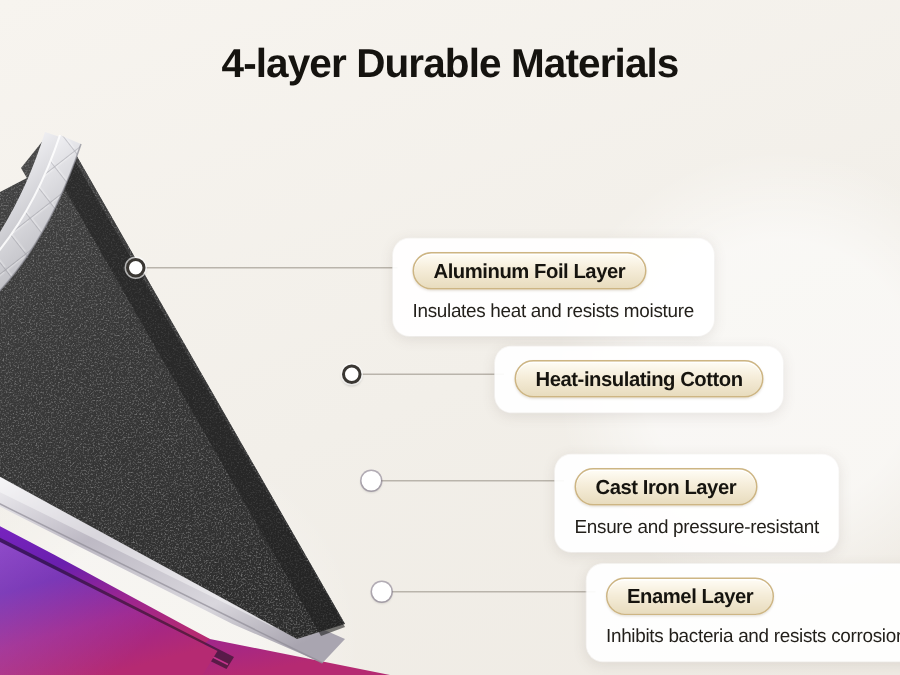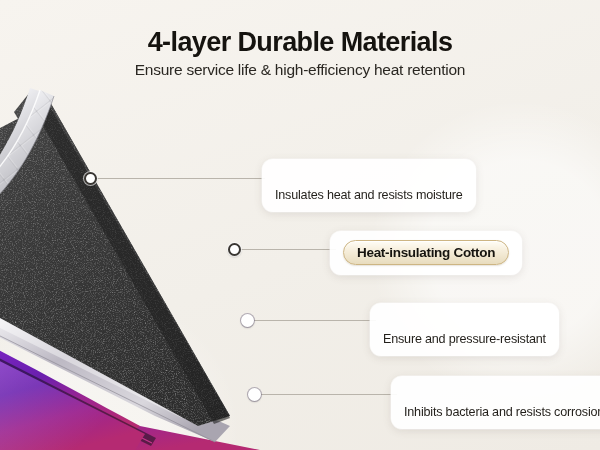--- a/index.html
+++ b/index.html
@@ -59,21 +59,21 @@
     border-radius:999px;
     padding:3.5px 13px 4.5px 13px;
     font-size:13.5px; font-weight:700; letter-spacing:-0.3px;
     color:#16140f;
     background:linear-gradient(180deg,#fffdf6 0%,#f6eedb 42%,#e8dcbe 100%);
     border:1px solid #cdb583;
     box-shadow:inset 0 1px 0 rgba(255,255,255,0.95), 0 1px 1.5px rgba(120,100,60,0.18);
     white-space:nowrap;
   }
   .desc {
-    margin-top:20px;
+    margin-top:7px;
     font-size:12.6px; letter-spacing:-0.2px;
     color:#221f1a; white-space:nowrap;
   }
 </style>
 </head>
 <body>
 
 <div id="stage">
 
   <div id="illus">
@@ -177,30 +177,29 @@
       </g>
 
       <g>
         <path d="M-120 250 C-40 252 20 300 34 364 L-120 364 Z" fill="url(#gBowl)"></path>
         <path d="M-120 250 C-40 252 20 300 34 364" stroke="#ffffff" stroke-width="2.5" fill="none" opacity="0.9"></path>
       </g>
     </svg>
   </div>
 
   <div class="title">4-layer Durable Materials</div>
-  <div class="subtitle">Ensure service life &amp; high-efficiency heat retention</div>
 
   <div id="callout-root">
       <div class="conn" style="left: 97px; top: 178px; width: 168px;"></div>
       <div class="dot" style="left: 83.5px; top: 171.5px;"></div>
-      <div class="card" style="left: 262px; top: 159px;"><div class="desc">Insulates heat and resists moisture</div></div>
+      <div class="card" style="left: 262px; top: 159px;"><div class="pill">Aluminum Foil Layer</div><div class="desc">Insulates heat and resists moisture</div></div>
       <div class="conn" style="left: 241px; top: 249px; width: 95px;"></div>
       <div class="dot" style="left: 227.5px; top: 242.5px;"></div>
       <div class="card" style="left: 330px; top: 231px; text-decoration: underline;"><div class="pill">Heat-insulating Cotton</div></div>
       <div class="conn" style="left: 254px; top: 320px; width: 122px;"></div>
       <div class="dot light" style="left: 240.5px; top: 313.5px;"></div>
-      <div class="card" style="left: 370px; top: 303px;"><div class="desc">Ensure and pressure-resistant</div></div>
+      <div class="card" style="left: 370px; top: 303px;"><div class="pill">Cast Iron Layer</div><div class="desc">Ensure and pressure-resistant</div></div>
       <div class="conn" style="left: 261px; top: 394px; width: 136px;"></div>
       <div class="dot light" style="left: 247.5px; top: 387.5px;"></div>
-      <div class="card" style="left: 391px; top: 376px;"><div class="desc">Inhibits bacteria and resists corrosion</div></div>
+      <div class="card" style="left: 391px; top: 376px;"><div class="pill">Enamel Layer</div><div class="desc">Inhibits bacteria and resists corrosion</div></div>
     </div>
 
 </div>
 
 </body></html>

